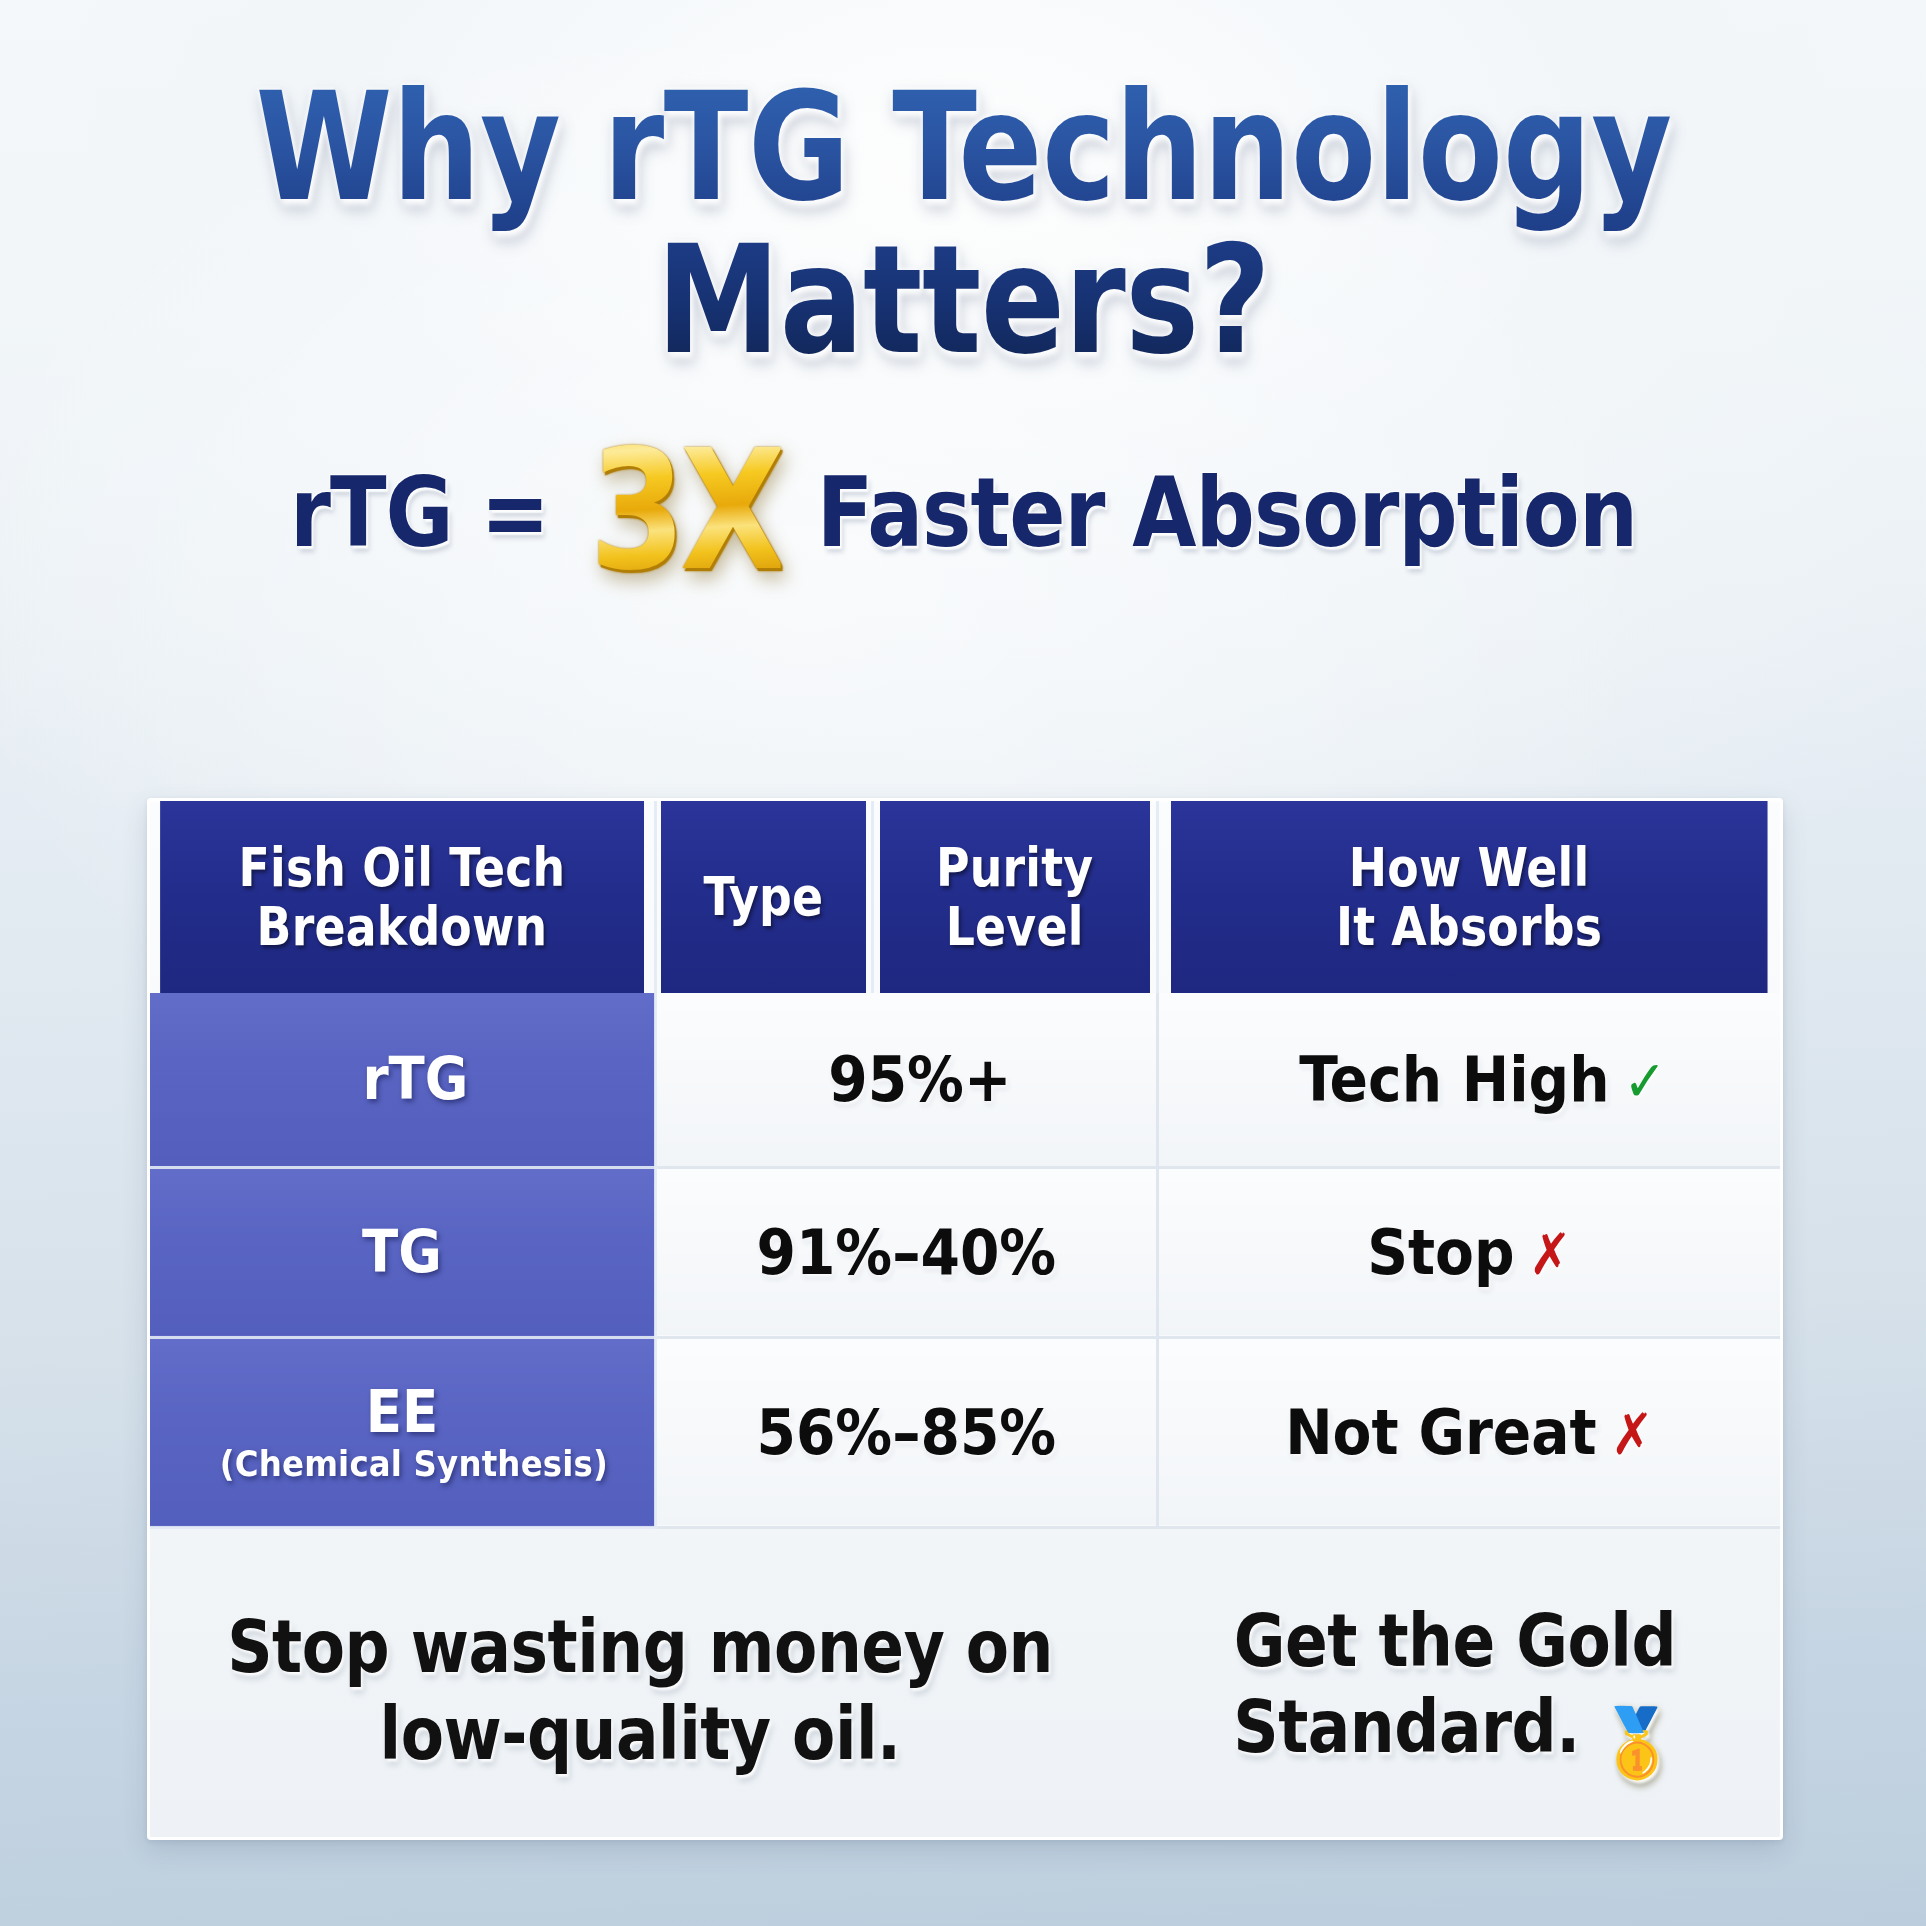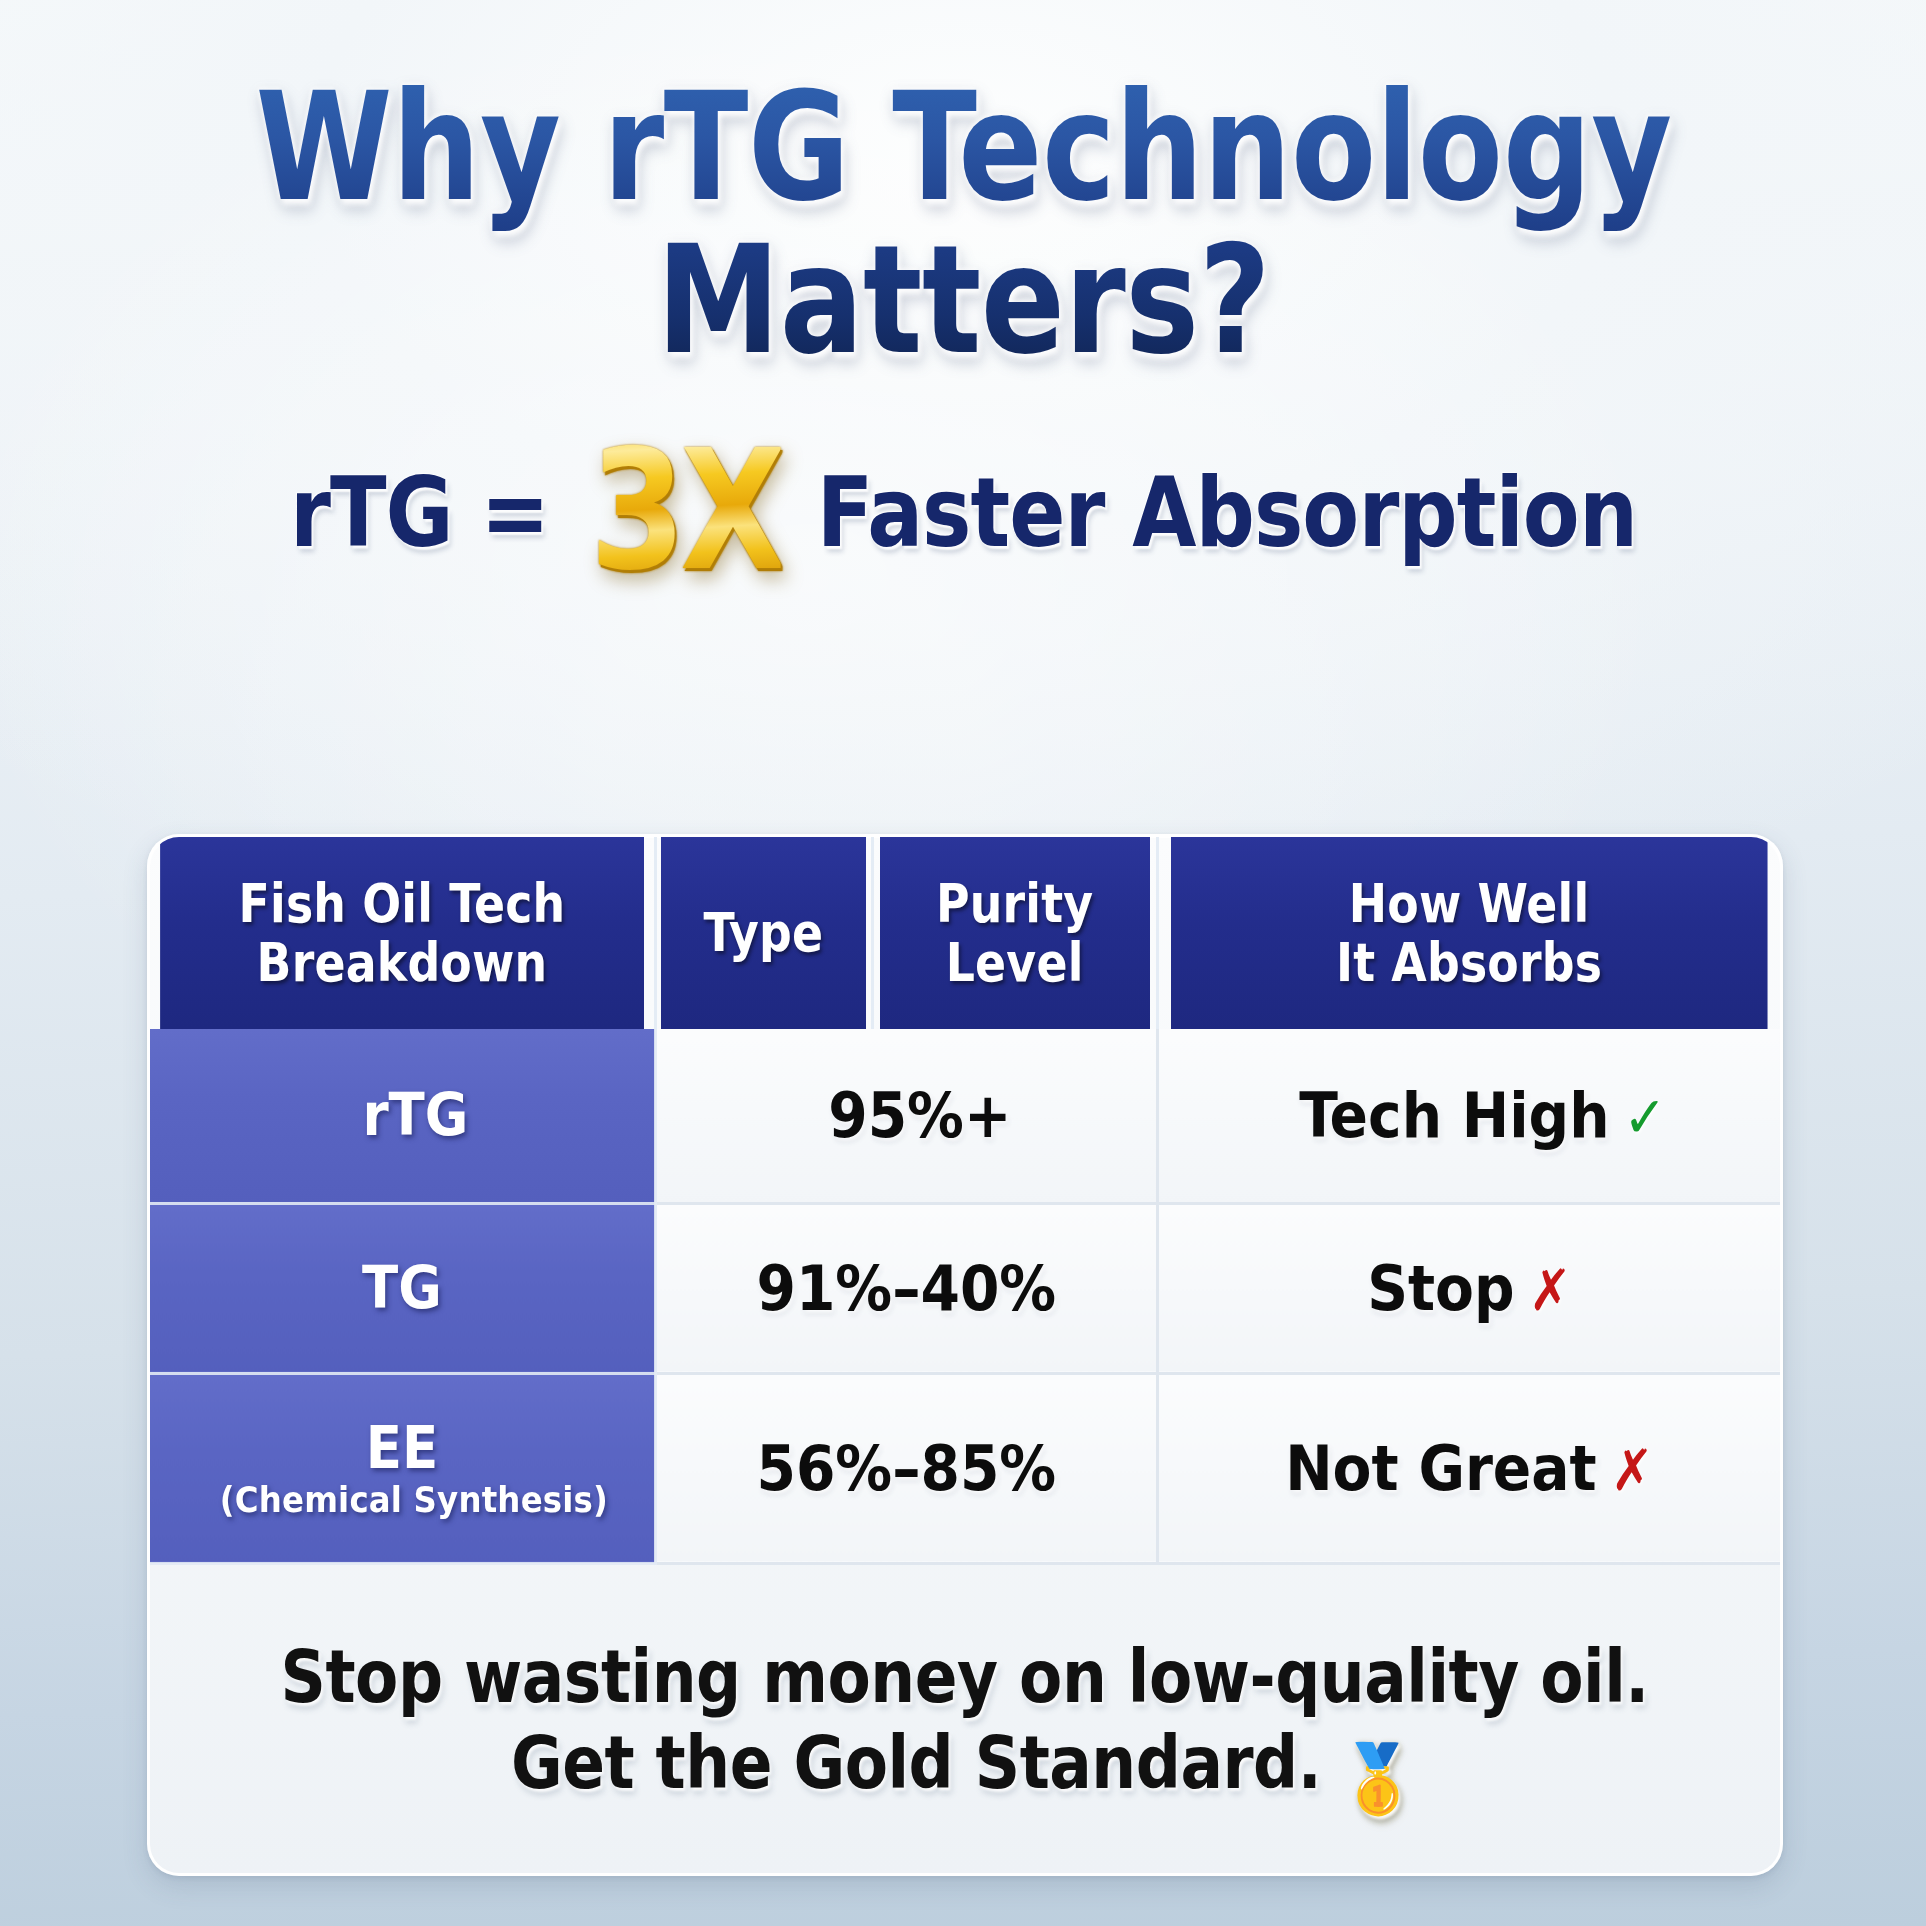--- a/index.html
+++ b/index.html
@@ -92,23 +92,23 @@
     filter:
       drop-shadow(0 0 1px #b9860a)
       drop-shadow(2px 3px 0px #b07d06)
       drop-shadow(4px 8px 9px rgba(120,90,10,0.38));
     transform:scaleX(0.97);
   }
 
   
   .card {
     position:absolute;
-    left:147px; top:834px;
+    left:147px; top:798px;
     width:1636px; height:1042px;
-    border-radius:32px;
+    border-radius:4px;
     background:linear-gradient(180deg,#fbfcfd 0%, #f4f7f9 55%, #eef2f6 100%);
     border:3px solid rgba(255,255,255,0.95);
     box-shadow:
       0 10px 26px rgba(60,80,110,0.16),
       0 2px 5px rgba(60,80,110,0.10),
       inset 0 1px 0 rgba(255,255,255,1);
     overflow:hidden;
   }
 
   table.tbl {
@@ -192,21 +192,21 @@
   .mark.ok  { color:#159b2e; text-shadow:1px 2px 3px rgba(255,255,255,0.9); }
   .mark.bad { color:#c51717; text-shadow:1px 2px 3px rgba(255,255,255,0.9); }
 
   
   .footer {
     position:absolute;
     left:0; right:0;
     top:737px;
     height:305px;
     display:flex;
-    flex-direction:column;
+    flex-direction:row;
     align-items:center;
     justify-content:center;
     text-align:center;
     font-family:"DejaVu Sans Condensed","Liberation Sans", sans-serif;
     font-stretch:condensed;
     font-weight:700;
     font-size:73px;
     line-height:1.18;
     color:#111111;
     text-shadow:2px 3px 3px rgba(255,255,255,0.95), 3px 6px 7px rgba(70,90,120,0.22);

